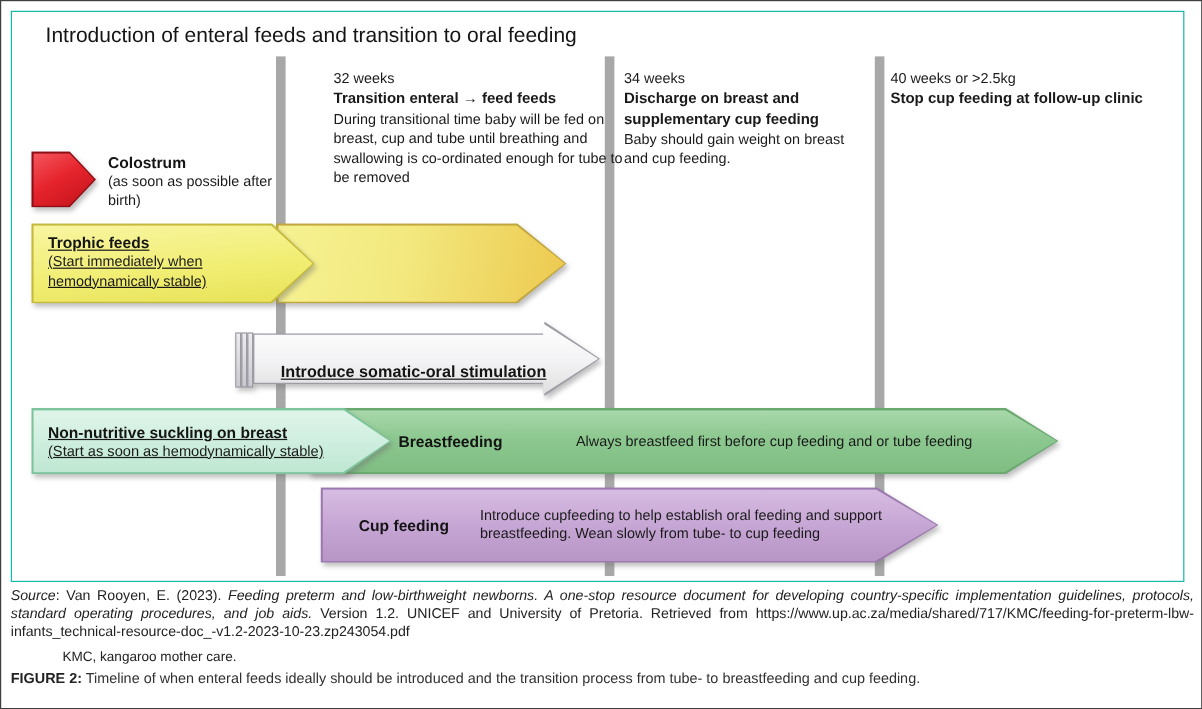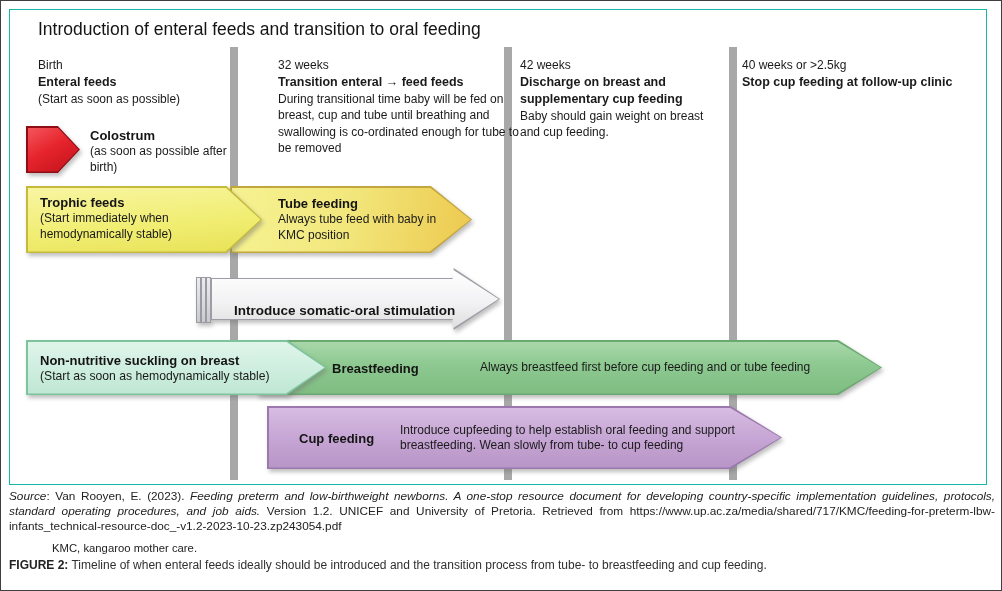--- a/index.html
+++ b/index.html
@@ -13,21 +13,21 @@
   .col{position:absolute;top:47px;font-size:12px;line-height:16.5px;color:#1a1a1a;z-index:0;}
   .col .head{font-weight:bold;font-size:12.5px;line-height:17px;}
   .c1{left:28px;width:190px;}
   .c2{left:237px;width:248px;margin-left:31px;}
   .c3{left:510px;width:205px;}
   .c4{left:732px;width:250px;}
 
   .arrow{position:absolute;filter:drop-shadow(2px 3px 2px rgba(110,110,110,0.45));}
   .shp{position:absolute;inset:0;}
   .shp.f{inset:1.5px;}
-  .txt{position:absolute;z-index:3;}
+  .txt{position:absolute;z-index:3;text-decoration:underline;}
   .bl{font-weight:bold;font-size:13px;line-height:17px;color:#141414;}
   .nt{font-size:12px;line-height:15.5px;color:#1a1a1a;}
 
   
   .a-colostrum{left:16px;top:116px;width:54px;height:47px;z-index:1;}
   .a-colostrum .shp{clip-path:polygon(0 0,59% 0,100% 50%,59% 100%,0 100%);}
   .a-colostrum .b{background:#8f0e16;}
   .a-colostrum .f{background:linear-gradient(150deg,#f4555c 0%,#e6242d 45%,#c01119 100%);}
   .colostrum-text{position:absolute;left:80px;top:117px;width:140px;z-index:1;}
 
@@ -88,32 +88,27 @@
 <body>
 
 <div class="page">
   <div class="fig">
     <div class="title">Introduction of enteral feeds and transition to oral feeding</div>
 
     <div class="tbar" style="left:220px"></div>
     <div class="tbar" style="left:494px"></div>
     <div class="tbar" style="left:719px"></div>
 
-    <div class="col c1">
-      <div>Birth</div>
-      <div class="head">Enteral feeds</div>
-      <div>(Start as soon as possible)</div>
-    </div>
     <div class="col c2">
       <div>32 weeks</div>
       <div class="head">Transition enteral → feed feeds</div>
       <div>During transitional time baby will be fed on breast, cup and tube until breathing and swallowing is co-ordinated enough for tube to be removed</div>
     </div>
     <div class="col c3">
-      <div>42 weeks</div>
+      <div>34 weeks</div>
       <div class="head">Discharge on breast and supplementary cup feeding</div>
       <div>Baby should gain weight on breast and cup feeding.</div>
     </div>
     <div class="col c4">
       <div>40 weeks or &gt;2.5kg</div>
       <div class="head">Stop cup feeding at follow-up clinic</div>
       <div></div>
     </div>
 
     <div class="arrow a-colostrum">
@@ -121,24 +116,20 @@
       <div class="shp f"></div>
     </div>
     <div class="colostrum-text">
       <div class="bl">Colostrum</div>
       <div class="nt">(as soon as possible after birth)</div>
     </div>
 
     <div class="arrow a-tube">
       <div class="shp b"></div>
       <div class="shp f"></div>
-      <div class="txt">
-        <div class="bl">Tube feeding</div>
-        <div class="nt">Always tube feed with baby in KMC position</div>
-      </div>
     </div>
 
     <div class="arrow a-trophic">
       <div class="shp b"></div>
       <div class="shp f"></div>
       <div class="txt">
         <div class="bl">Trophic feeds</div>
         <div class="nt">(Start immediately when hemodynamically stable)</div>
       </div>
     </div>

